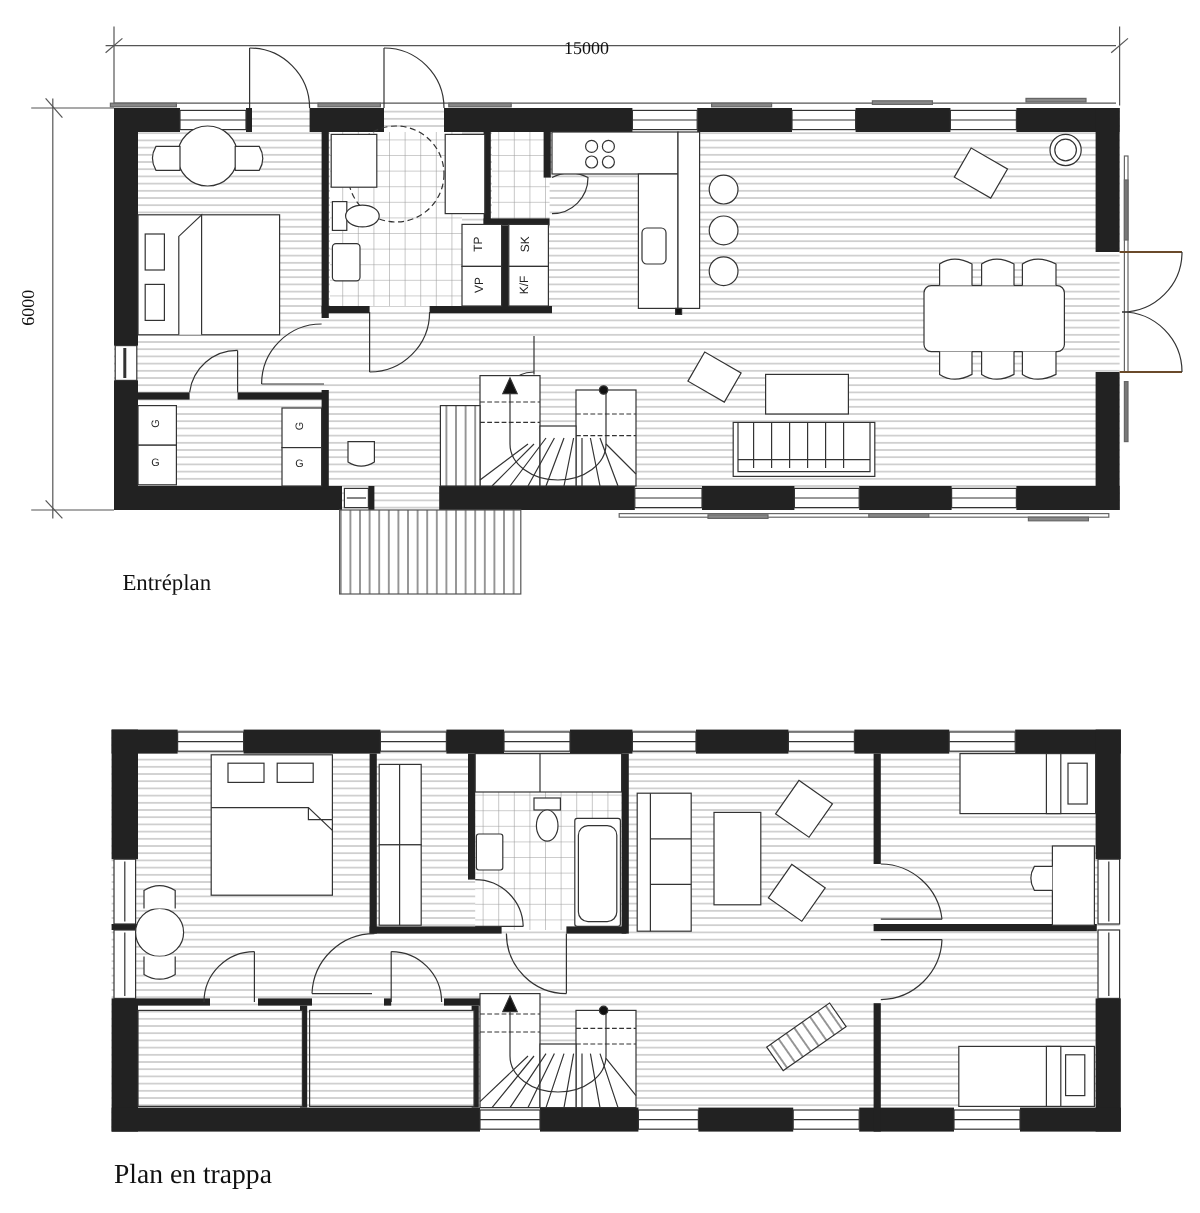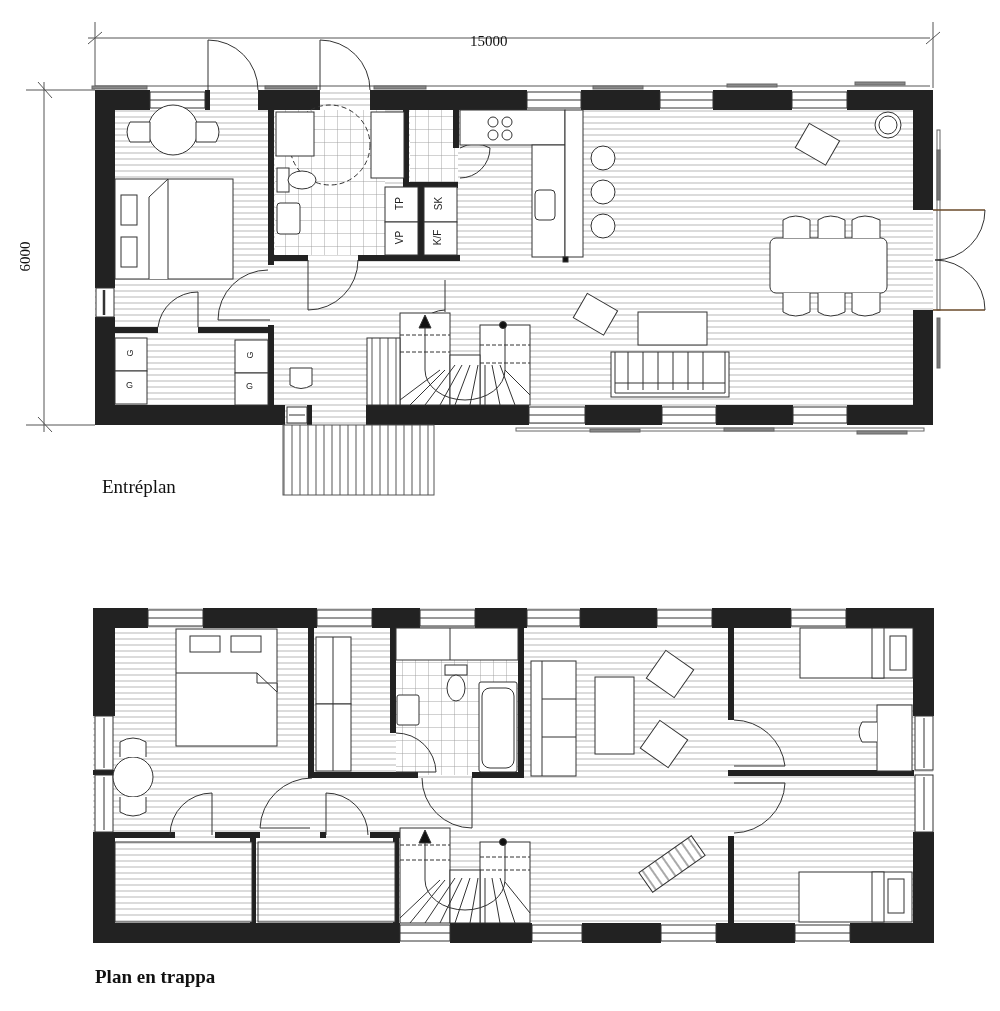--- a/index.html
+++ b/index.html
@@ -2,21 +2,21 @@
 <html><head>
 <meta charset="utf-8">
 <style>
   html, body { margin: 0; padding: 0; background: #ffffff; }
   body { width: 1000px; height: 1011px; position: relative; overflow: hidden; font-family: "Liberation Serif", "DejaVu Serif", serif; }
   svg.plan { position: absolute; left: 0; top: 0; }
   .lbl { position: absolute; font-family: "Liberation Serif", serif; color: #111; white-space: nowrap; }
   .dim-top { left: 470px; top: 9px; font-size: 15px; margin-top: 24px; }
   .dim-left { left: 10px; top: 248px; font-size: 15px; transform: rotate(-90deg); transform-origin: center; }
   .title1 { left: 102px; top: 453px; font-size: 19px; margin-top: 23px; }
-  .title2 { left: 95px; top: 966px; font-size: 19px; font-weight: bold; }
+  .title2 { left: 95px; top: 966px; font-size: 23px; }
   .fix { position: absolute; font-family: "Liberation Sans", sans-serif; font-size: 10px; color: #222; transform: rotate(-90deg); }
   .g { position: absolute; font-family: "Liberation Sans", sans-serif; font-size: 9px; color: #222; }
 </style>
 </head>
 <body>
 
 <svg class="plan" width="1000" height="1011" viewBox="0 0 1000 1011" xmlns="http://www.w3.org/2000/svg">
   <defs>
     <pattern id="hatch" width="10" height="6" patternUnits="userSpaceOnUse">
       <rect width="10" height="6" fill="#fff"></rect>

